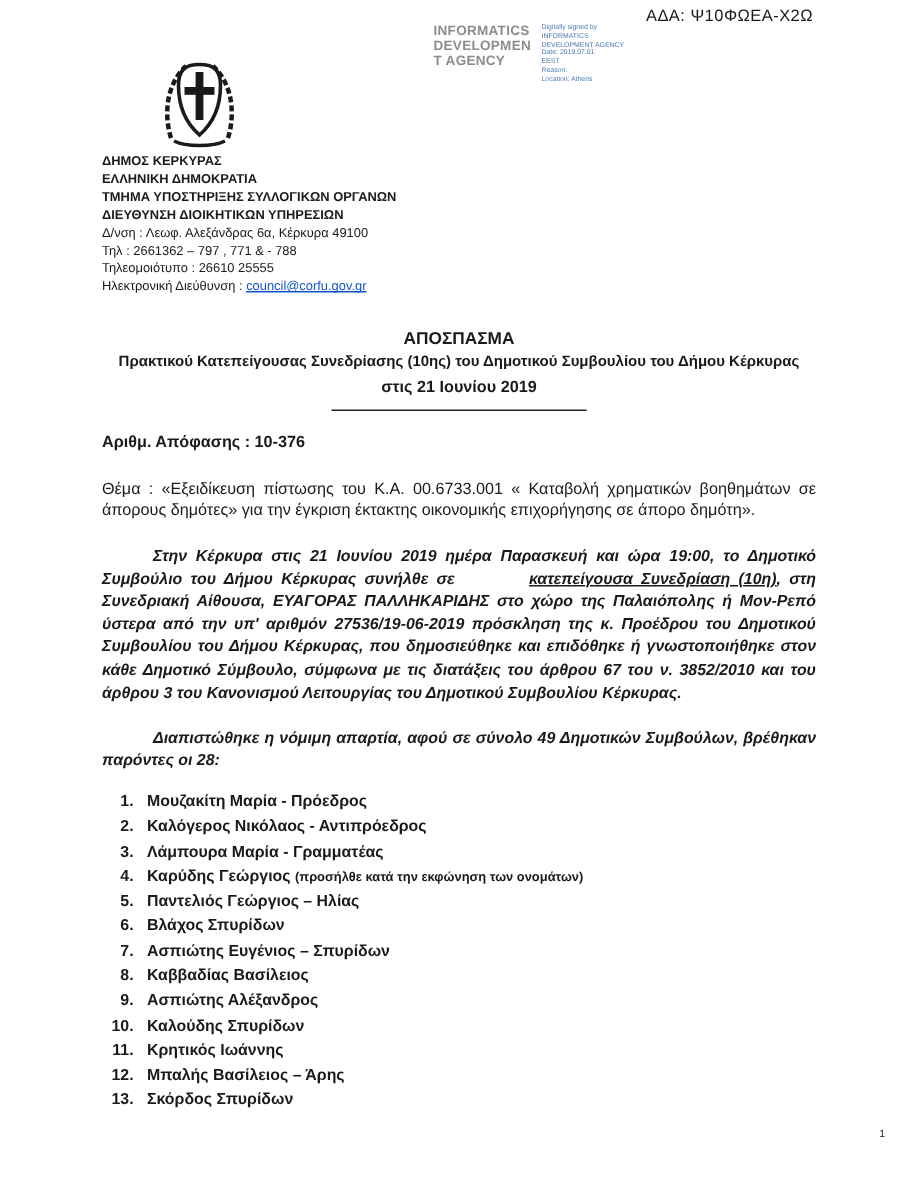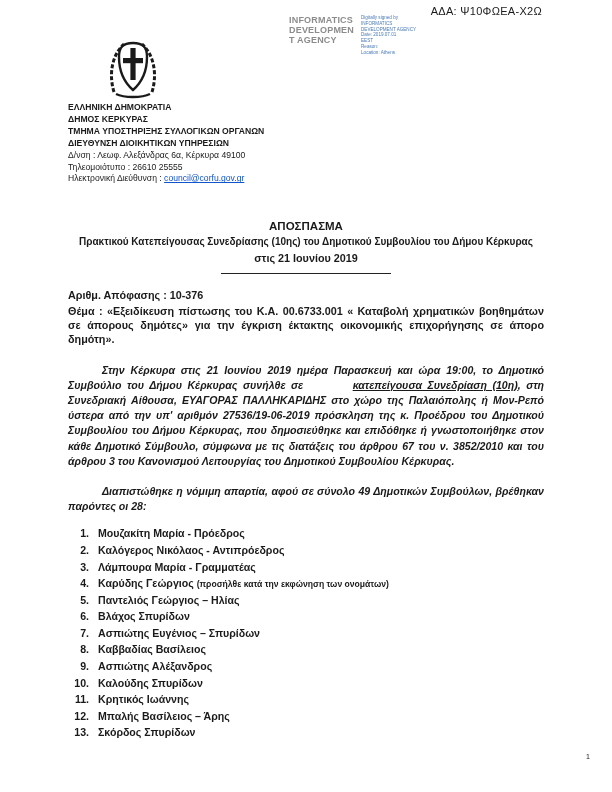--- a/index.html
+++ b/index.html
@@ -24,21 +24,21 @@
   .email-link { color:#1155cc; text-decoration:underline; cursor:pointer; }
 
   
   .content { position:absolute; left:68px; top:220px; width:476px; }
   .t1 { text-align:center; font-weight:bold; font-size:11.5px; }
   .t2 { text-align:center; font-weight:bold; font-size:10px; margin-top:3px; line-height:13.5px; }
   .t3 { text-align:center; font-weight:bold; font-size:10.8px; margin-top:3px; }
   .title-rule { width:170px; border-top:1.3px solid #222; margin:9px auto 0; }
 
   .decision-number { font-weight:bold; font-size:10.8px; margin-top:15px; }
-  .decision-subject { font-weight:bold; font-size:10.8px; margin-top:3px; text-align:justify; line-height:14px; }
+  .decision-subject { font-weight:normal; font-size:10.8px; margin-top:18px; text-align:justify; line-height:14px; }
 
   .p1, .p2 {
     font-weight:bold; font-style:italic; font-size:10.6px; line-height:15.2px;
     text-align:justify; text-indent:34px;
   }
   .p1 { margin-top:17px; }
   .p2 { margin-top:15px; }
   .ul { text-decoration:underline;margin-left:44px; }
 
   ol.attendees { margin:13px 0 0 0; padding-left:24px; font-size:10.6px; }
@@ -76,25 +76,26 @@
       <path d="M29 7 C39 7 43 11 43 21 C43 37 37 47 29 54 C21 47 15 37 15 21 C15 11 19 7 29 7 Z" fill="none" stroke="#1a1a1a" stroke-width="2.4"></path>
       <rect x="26.4" y="12" width="5.2" height="32" fill="#1a1a1a"></rect>
       <rect x="19" y="22" width="20" height="5.2" fill="#1a1a1a"></rect>
       <path d="M10 56 C5 40 7 20 20 8" fill="none" stroke="#1a1a1a" stroke-width="3" stroke-dasharray="4 2"></path>
       <path d="M48 56 C53 40 51 20 38 8" fill="none" stroke="#1a1a1a" stroke-width="3" stroke-dasharray="4 2"></path>
       <path d="M12 58 C20 62 38 62 46 58" fill="none" stroke="#1a1a1a" stroke-width="2.4"></path>
     </svg>
   </div>
 
   <div class="org-block">
+    <div class="b">ΔΗΜΟΣ ΚΕΡΚΥΡΑΣ</div>
     <div class="b">ΕΛΛΗΝΙΚΗ ΔΗΜΟΚΡΑΤΙΑ</div>
-    <div class="b">ΔΗΜΟΣ ΚΕΡΚΥΡΑΣ</div>
     <div class="b">ΤΜΗΜΑ ΥΠΟΣΤΗΡΙΞΗΣ ΣΥΛΛΟΓΙΚΩΝ ΟΡΓΑΝΩΝ</div>
     <div class="b">ΔΙΕΥΘΥΝΣΗ ΔΙΟΙΚΗΤΙΚΩΝ ΥΠΗΡΕΣΙΩΝ</div>
     <div>Δ/νση : Λεωφ. Αλεξάνδρας 6α, Κέρκυρα 49100</div>
+    <div>Τηλ : 2661362 – 797 , 771 &amp; - 788</div>
     <div>Τηλεομοιότυπο : 26610 25555</div>
     <div>
       <span>Ηλεκτρονική Διεύθυνση : </span><a class="email-link">council@corfu.gov.gr</a>
     </div>
   </div>
 
   <div class="content">
     <div class="t1">ΑΠΟΣΠΑΣΜΑ</div>
     <div class="t2">Πρακτικού Κατεπείγουσας Συνεδρίασης (10ης) του Δημοτικού Συμβουλίου του Δήμου Κέρκυρας</div>
     <div class="t3">στις 21 Ιουνίου 2019</div>

